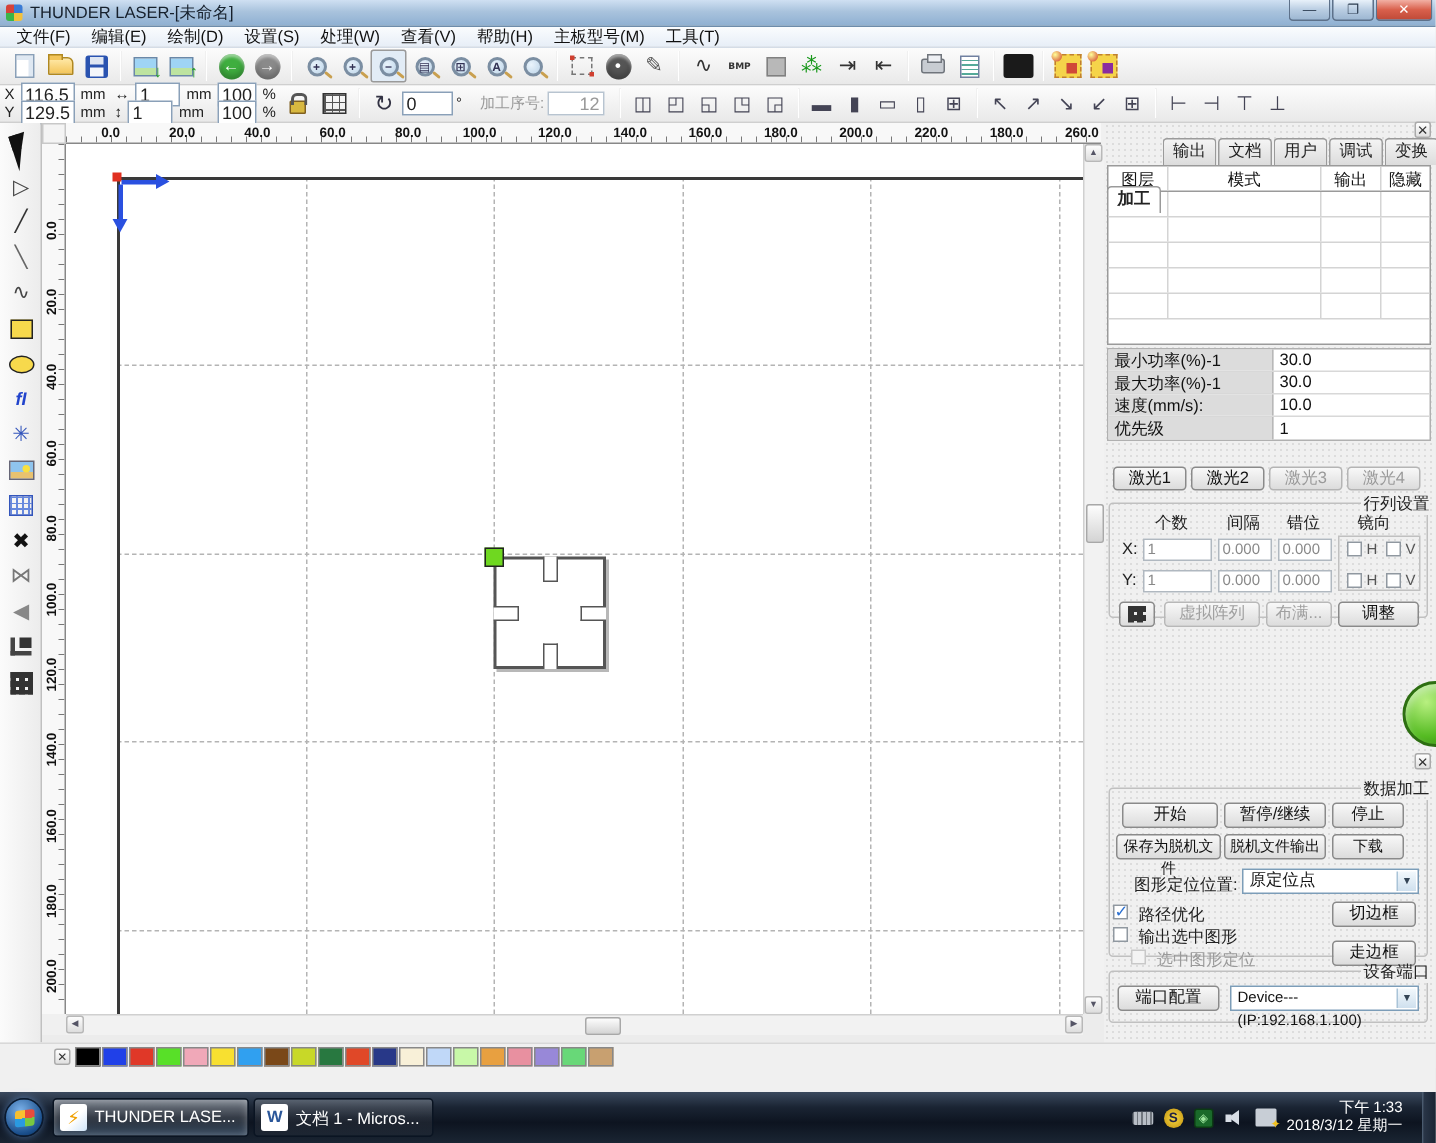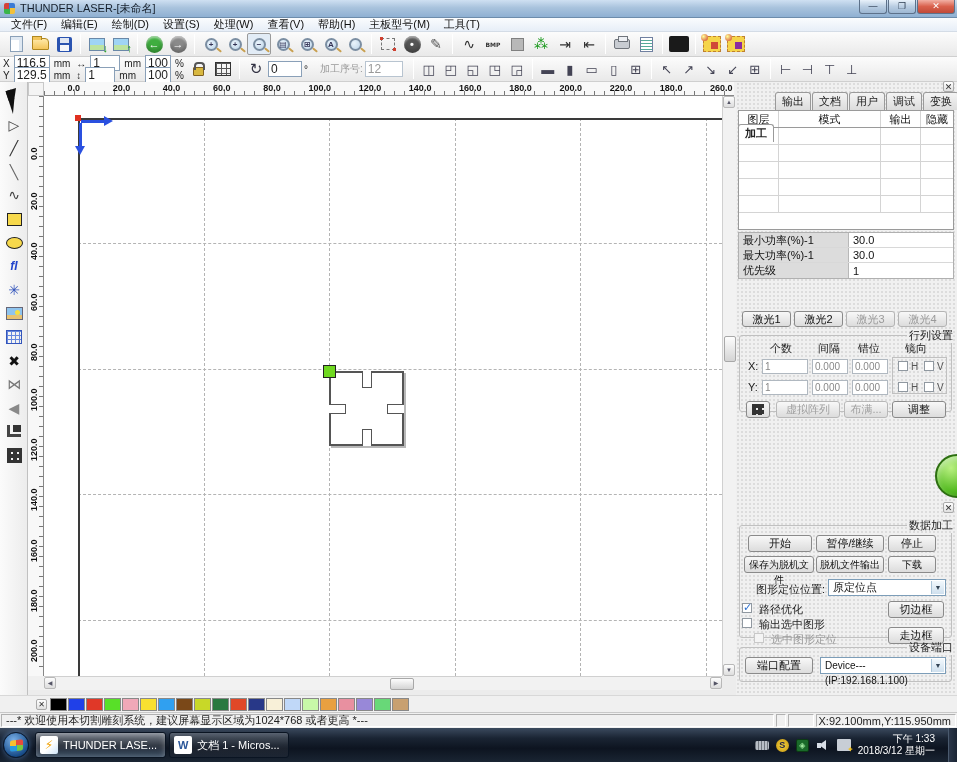--- a/index.html
+++ b/index.html
@@ -422,21 +422,21 @@
         <span class="k-lock"></span>
       </div>
     <div class="ti">
         <span class="k-tgrid"></span>
       </div>
     <div class="tsep"></div>
     <div class="ti" style="font-size:15px;color:#334;">↻</div>
     <input class="tin" style="width: 34px;" readonly="" value="0">
     <span class="t2lab">°</span>
     <span class="t2lab dim" style="margin-left:10px">加工序号:</span>
-    <input class="tin dim" style="width: 38px;" readonly="" value="12">
+    <input class="tin dim" style="width: 38px; text-align: right;" readonly="" value="12">
     <div class="tsep" style="margin-left:10px"></div>
     <div id="aligns" style="display:flex;align-items:center;">
         <div class="aln">◫</div>
         <div class="aln">◰</div>
         <div class="aln">◱</div>
         <div class="aln">◳</div>
         <div class="aln">◲</div>
         <div class="tsep"></div>
         <div class="aln">▬</div>
         <div class="aln">▮</div>
@@ -630,20 +630,24 @@
         </div>
       </div>
     <div id="props">
         <div class="prow">
           <div class="pk">最小功率(%)-1</div>
           <div class="pv">30.0</div>
         </div>
         <div class="prow">
           <div class="pk">最大功率(%)-1</div>
           <div class="pv">30.0</div>
+        </div>
+        <div class="prow">
+          <div class="pk">速度(mm/s):</div>
+          <div class="pv">10.0</div>
         </div>
         <div class="prow">
           <div class="pk">优先级</div>
           <div class="pv">1</div>
         </div>
       </div>
     <div id="laserbtns">
         <div class="lbtn" style="left: 6px;">激光1</div>
         <div class="lbtn" style="left: 58px;">激光2</div>
         <div class="lbtn dis" style="left: 110px;">激光3</div>
@@ -736,26 +740,20 @@
       <div class="swa" style="background: rgb(248, 240, 216);"></div>
       <div class="swa" style="background: rgb(192, 216, 248);"></div>
       <div class="swa" style="background: rgb(200, 248, 168);"></div>
       <div class="swa" style="background: rgb(232, 160, 64);"></div>
       <div class="swa" style="background: rgb(232, 144, 160);"></div>
       <div class="swa" style="background: rgb(152, 136, 216);"></div>
       <div class="swa" style="background: rgb(104, 216, 120);"></div>
       <div class="swa" style="background: rgb(200, 160, 112);"></div>
     </div>
 
-  <div id="statusbar" class="abs">
-    <div id="smsg" class="scell">---* 欢迎使用本切割雕刻系统，建议屏幕显示区域为1024*768 或者更高 *---</div>
-    <div id="scell1" class="scell"></div>
-    <div id="scell2" class="scell"></div>
-    <div id="scoords" class="scell">X:92.100mm,Y:115.950mm</div>
-  </div>
 
   <div id="taskbar" class="abs">
     <div id="startorb">
         <div class="flag"></div>
       </div>
     <div id="taskapps" style="display:flex;">
         <div class="task active">
           <div class="ticon thunder">⚡</div>
           <span>THUNDER LASE...</span>
         </div>

